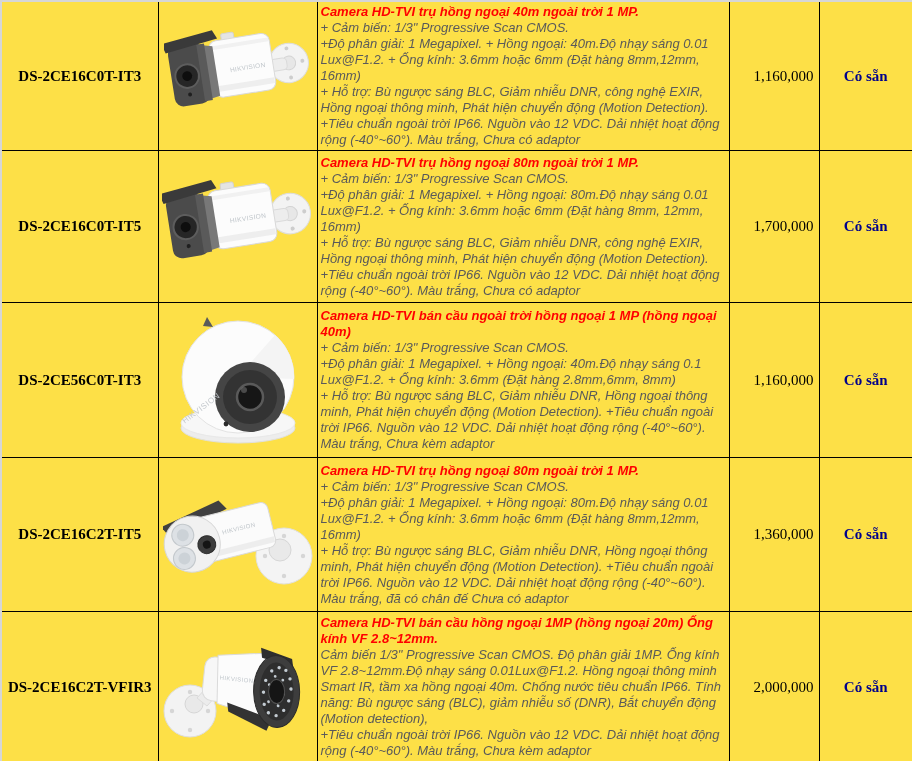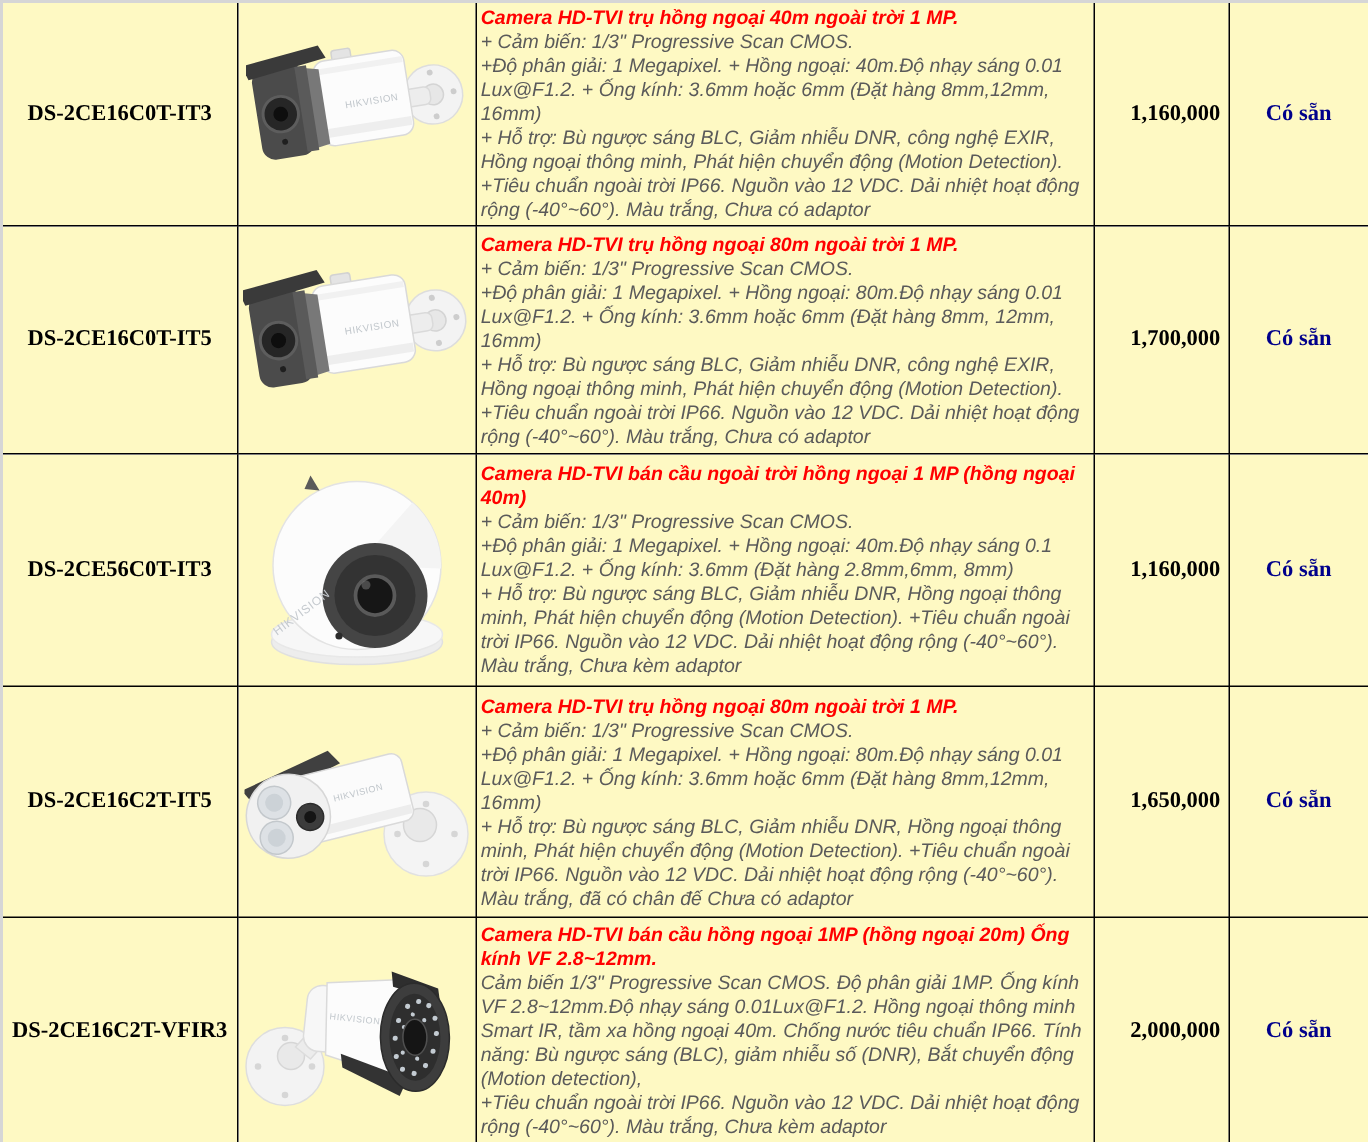--- a/index.html
+++ b/index.html
@@ -5,21 +5,21 @@
   html, body { margin: 0; padding: 0; background: #ffffff; }
   table.plist {
     border-collapse: collapse;
     table-layout: fixed;
     width: 912px;
     background: #ffffff;
     border: 2px solid #d6d6d6;
   }
   table.plist td {
     border: 1px solid #000000;
-    background: #fef9c3;
+    background: #fde047;
     overflow: hidden;
     vertical-align: middle;
   }
   tr.r1 { height: 148px; }
   tr.r2 { height: 152px; }
   tr.r3 { height: 155px; }
   tr.r4 { height: 154px; }
   tr.r5 { height: 152px; }
 
   td.c-model {
@@ -50,21 +50,21 @@
     color: #5a5a5a;
     font-size: 13px;
     line-height: 16px;
     white-space: pre-line;
   }
 
   td.c-price {
     text-align: right;
     padding-right: 5px;
     font-family: "Liberation Serif", serif;
-    font-weight: bold;
+    font-weight: normal;
     font-size: 15px;
     color: #000000;
   }
   td.c-status {
     text-align: center;
     font-family: "Liberation Serif", serif;
     font-weight: bold;
     font-size: 15px;
     color: #00008b;
     margin-top: 28px;
@@ -209,21 +209,21 @@
           <text x="60" y="68" font-family="Liberation Sans, sans-serif" font-size="6" letter-spacing="0.4" fill="#bfc5ca">HIKVISION</text>
         </g>
       </svg>
     </td>
     <td class="c-desc">
       <div class="p-title">Camera  HD-TVI  trụ hồng ngoại 80m ngoài trời 1 MP.</div>
       <div class="p-body">+ Cảm biến: 1/3" Progressive Scan CMOS.
 +Độ phân giải: 1 Megapixel. +  Hồng ngoại: 80m.Độ nhạy sáng 0.01 Lux@F1.2. + Ống kính: 3.6mm hoặc 6mm (Đặt hàng 8mm,12mm, 16mm)
 + Hỗ trợ: Bù ngược sáng BLC, Giảm nhiễu DNR, Hồng ngoại thông minh, Phát hiện chuyển động (Motion Detection).   +Tiêu chuẩn ngoài trời IP66. Nguồn vào 12 VDC. Dải nhiệt hoạt động rộng (-40°~60°). Màu trắng, đã có chân đế Chưa có adaptor</div>
     </td>
-    <td class="c-price"><span>1,650,000</span></td>
+    <td class="c-price"><span>1,360,000</span></td>
     <td class="c-status"><span>Có sẵn</span></td>
   </tr>
 
   <tr class="r5">
     <td class="c-model"><span>DS-2CE16C2T-VFIR3</span></td>
     <td class="c-image">
       <svg width="150" height="142" viewBox="0 0 150 142">
         <circle cx="27" cy="95" r="26" fill="#f3f3f3" stroke="#dedede"></circle>
         <circle cx="27" cy="76" r="2.2" fill="#d6d6d6"></circle>
             <circle cx="27" cy="114" r="2.2" fill="#d6d6d6"></circle>

